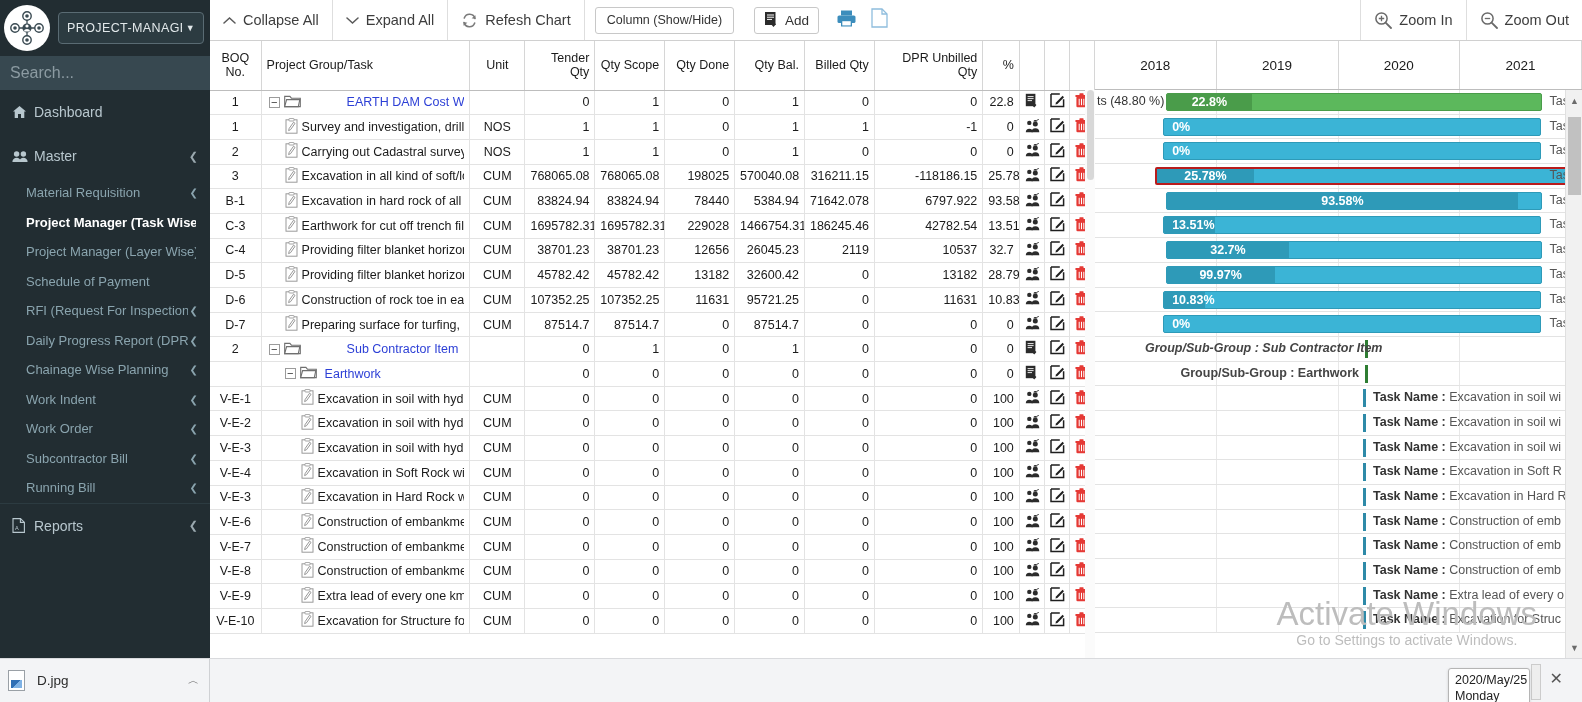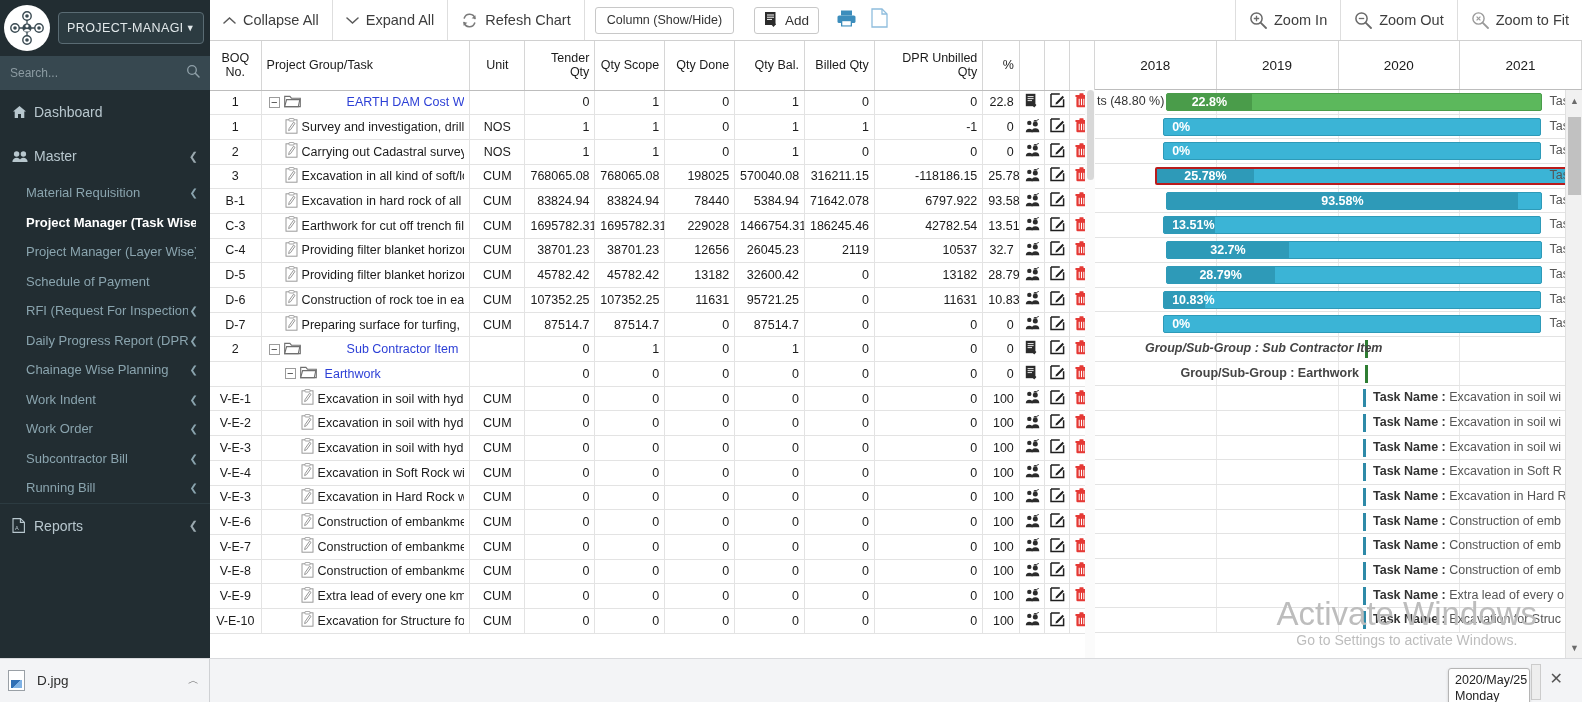--- a/index.html
+++ b/index.html
@@ -31,21 +31,21 @@
   }
   .proj-select .ptext { overflow:hidden; text-overflow:clip; flex:1; }
   .proj-select .caret { font-size:9px; margin-left:4px; }
 
   .sb-search {
     height:34px; background:#374850; display:flex; align-items:center;
     padding:0 10px; color:#8aa4ae;
   }
   .sb-search input {
     flex:1; background:transparent; border:0; outline:none;
-    color:#eab308; font-size:12px; font-family:inherit;
+    color:#eab308; font-size:16px; font-family:inherit;
   }
   .sb-search input::placeholder { color:#8c9ba2; }
   .sb-search .sicon { opacity:.85; }
 
   .sb-item {
     height:44px; display:flex; align-items:center; padding:0 12px;
     font-size:14px; color:#b8c7ce; white-space:nowrap; cursor:pointer;
   }
   .sb-item .ico { width:22px; flex:none; font-size:13px; color:#b8c7ce; display:flex; align-items:center;}
   .sb-item .lbl { flex:1; overflow:hidden; }
@@ -407,30 +407,20 @@
       </div>
       <div class="tbtn" style="border-left:1px solid #dedede;border-right:0;">
         <span class="gi">
           <svg width="18" height="18" viewBox="0 0 18 18">
               <circle cx="7.5" cy="7.5" r="5.6" fill="none" stroke="#6a6a6a" stroke-width="1.5"></circle>
               <path d="M11.6 11.6 L17 17" stroke="#6a6a6a" stroke-width="1.8" stroke-linecap="round"></path>
               <path d="M4.8 7.5 h5.4" stroke="#6a6a6a" stroke-width="1.3"></path>
             </svg>
         </span>
         <span>Zoom Out</span>
-      </div>
-      <div class="tbtn" style="border-left:1px solid #dedede;border-right:0;">
-        <span class="gi">
-          <svg width="18" height="18" viewBox="0 0 18 18">
-              <circle cx="7.5" cy="7.5" r="5.6" fill="none" stroke="#9a9a9a" stroke-width="1.4"></circle>
-              <path d="M11.6 11.6 L17 17" stroke="#9a9a9a" stroke-width="1.8" stroke-linecap="round"></path>
-              <path d="M5.6 5.6 L9.4 9.4 M9.4 5.6 L5.6 9.4" stroke="#9a9a9a" stroke-width="1.2"></path>
-            </svg>
-        </span>
-        <span>Zoom to Fit</span>
       </div>
     </div>
 
     <div class="gridwrap">
 
       <div class="leftgrid">
         <table class="g">
           <thead>
             <tr>
               <th class="c-num">BOQ No.</th>
@@ -1539,21 +1529,21 @@
             </div>
             <div class="grow">
               <div class="gridlines">
                 <div></div>
                 <div></div>
                 <div></div>
                 <div></div>
               </div>
               <div class="bar" style="left:70.5px;width:376px;background:#3bb4d6;border:1px solid #2e9ab8;">
                 <div class="fill" style="width:108.2504px;background:#2e9ab8;justify-content:center;min-width:0;"></div>
-                <div class="blab" style="position:absolute;left:0px;width:108.2504px;text-align:center;">28.79%</div>
+                <div class="blab" style="position:absolute;left:0px;width:108.2504px;text-align:center;">99.97%</div>
               </div>
               <div class="glabel" style="left:454.5px;">Tas</div>
             </div>
             <div class="grow">
               <div class="gridlines">
                 <div></div>
                 <div></div>
                 <div></div>
                 <div></div>
               </div>

